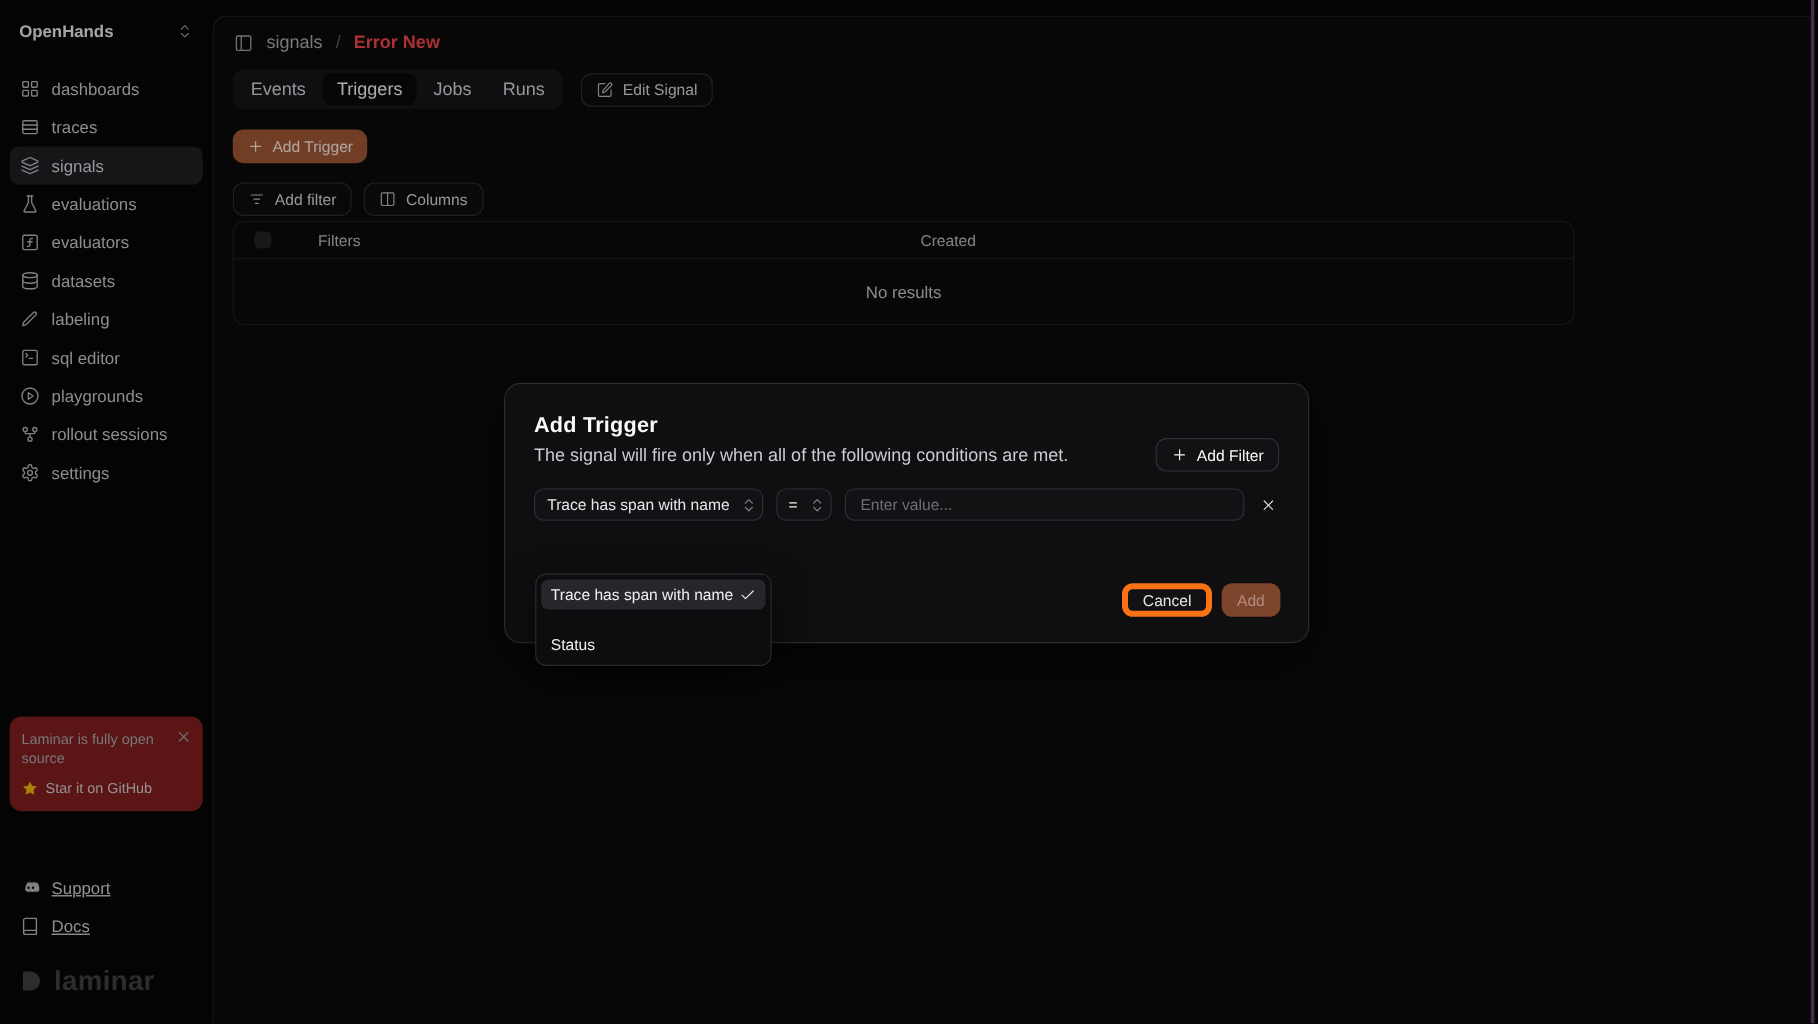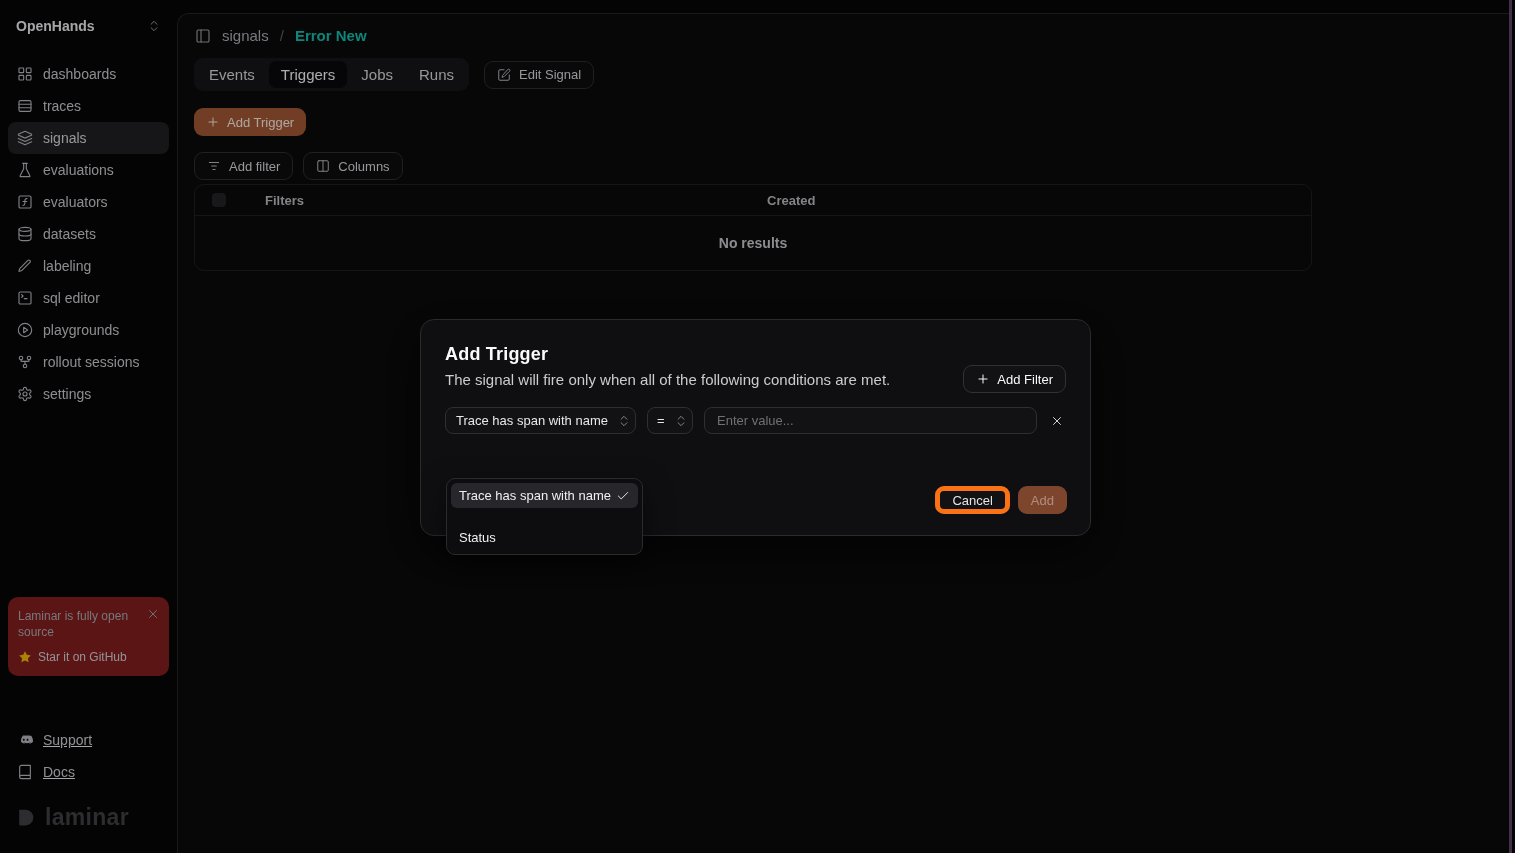--- a/index.html
+++ b/index.html
@@ -36,36 +36,36 @@
   .logo-row { display:flex; align-items:center; gap:7px; padding:16px 9px 12px 9px; color:#3e3e43; }
   .logo-text { font-size:23px; font-weight:700; letter-spacing:0.3px; }
 
   
   .main { position:absolute; left:177px; top:13px; width:1332px; height:840px; background:#0a0a0b;
           border-top:1px solid #232327; border-left:1px solid #232327; border-top-left-radius:12px; }
   .bc-row { display:flex; align-items:center; gap:11px; padding:13px 0 0 17px; font-size:15px; }
   .bc-toggle { color:#9a9aa0; cursor:pointer; }
   .bc-parent { color:#a6a6ad; cursor:pointer; }
   .bc-sep { color:#5b5b63; }
-  .bc-current { color:#14b8a6; font-weight:600; }
+  .bc-current { color:#ef4444; font-weight:600; }
 
   .tabs-row { display:flex; align-items:center; gap:15px; margin:14px 0 0 16px; }
   .tabs { display:inline-flex; align-items:center; background:#151518; border-radius:9px; padding:3px; gap:2px; }
   .tab { padding:5px 12px; font-size:15px; color:#cfcfd4; border-radius:7px; cursor:pointer; }
   .tab.active { background:#09090b; color:#ececf0; }
   .btn-outline { display:inline-flex; align-items:center; gap:8px; height:28px; padding:0 12px;
                  border:1px solid #2c2c31; border-radius:9px; background:#0d0d0f; color:#cfcfd4; font-size:13px; cursor:pointer; }
   .btn-outline .nicon { color:#b4b4ba; }
 
   .add-trigger-btn { display:inline-flex; align-items:center; gap:7px; height:28px; padding:0 12px; margin:17px 0 0 16px;
                      background:#9d5433; border-radius:9px; color:#efe2da; font-size:13px; cursor:pointer; }
 
   .filter-bar { display:flex; gap:10px; margin:16px 0 0 16px; }
 
-  .table { position:absolute; left:16px; top:170px; width:1118px; border:1px solid #1e1e22; border-radius:10px;font-weight:bold; }
+  .table { position:absolute; left:16px; top:170px; width:1118px; border:1px solid #1e1e22; border-radius:10px; }
   .thead { position:relative; display:flex; align-items:center; height:31px; border-bottom:1px solid #1e1e22; font-size:13px; color:#b5b5ba; }
   .checkbox { width:14px; height:14px; border-radius:4px; background:#222226; margin-left:17px; cursor:pointer; }
   .th-filters { margin-left:39px; }
   .th-created { position:absolute; left:572px; }
   .tbody-empty { height:54px; display:flex; align-items:center; justify-content:center; font-size:14px; color:#c0c0c5; }
 
   .edge-stripe { position:absolute; left:1509px; top:0; width:3px; height:853px; background:#5b3f66; }
 
   
   .overlay { position:fixed; left:0; top:0; width:1515px; height:853px; background:rgba(0,0,0,0.27); z-index:10; }

